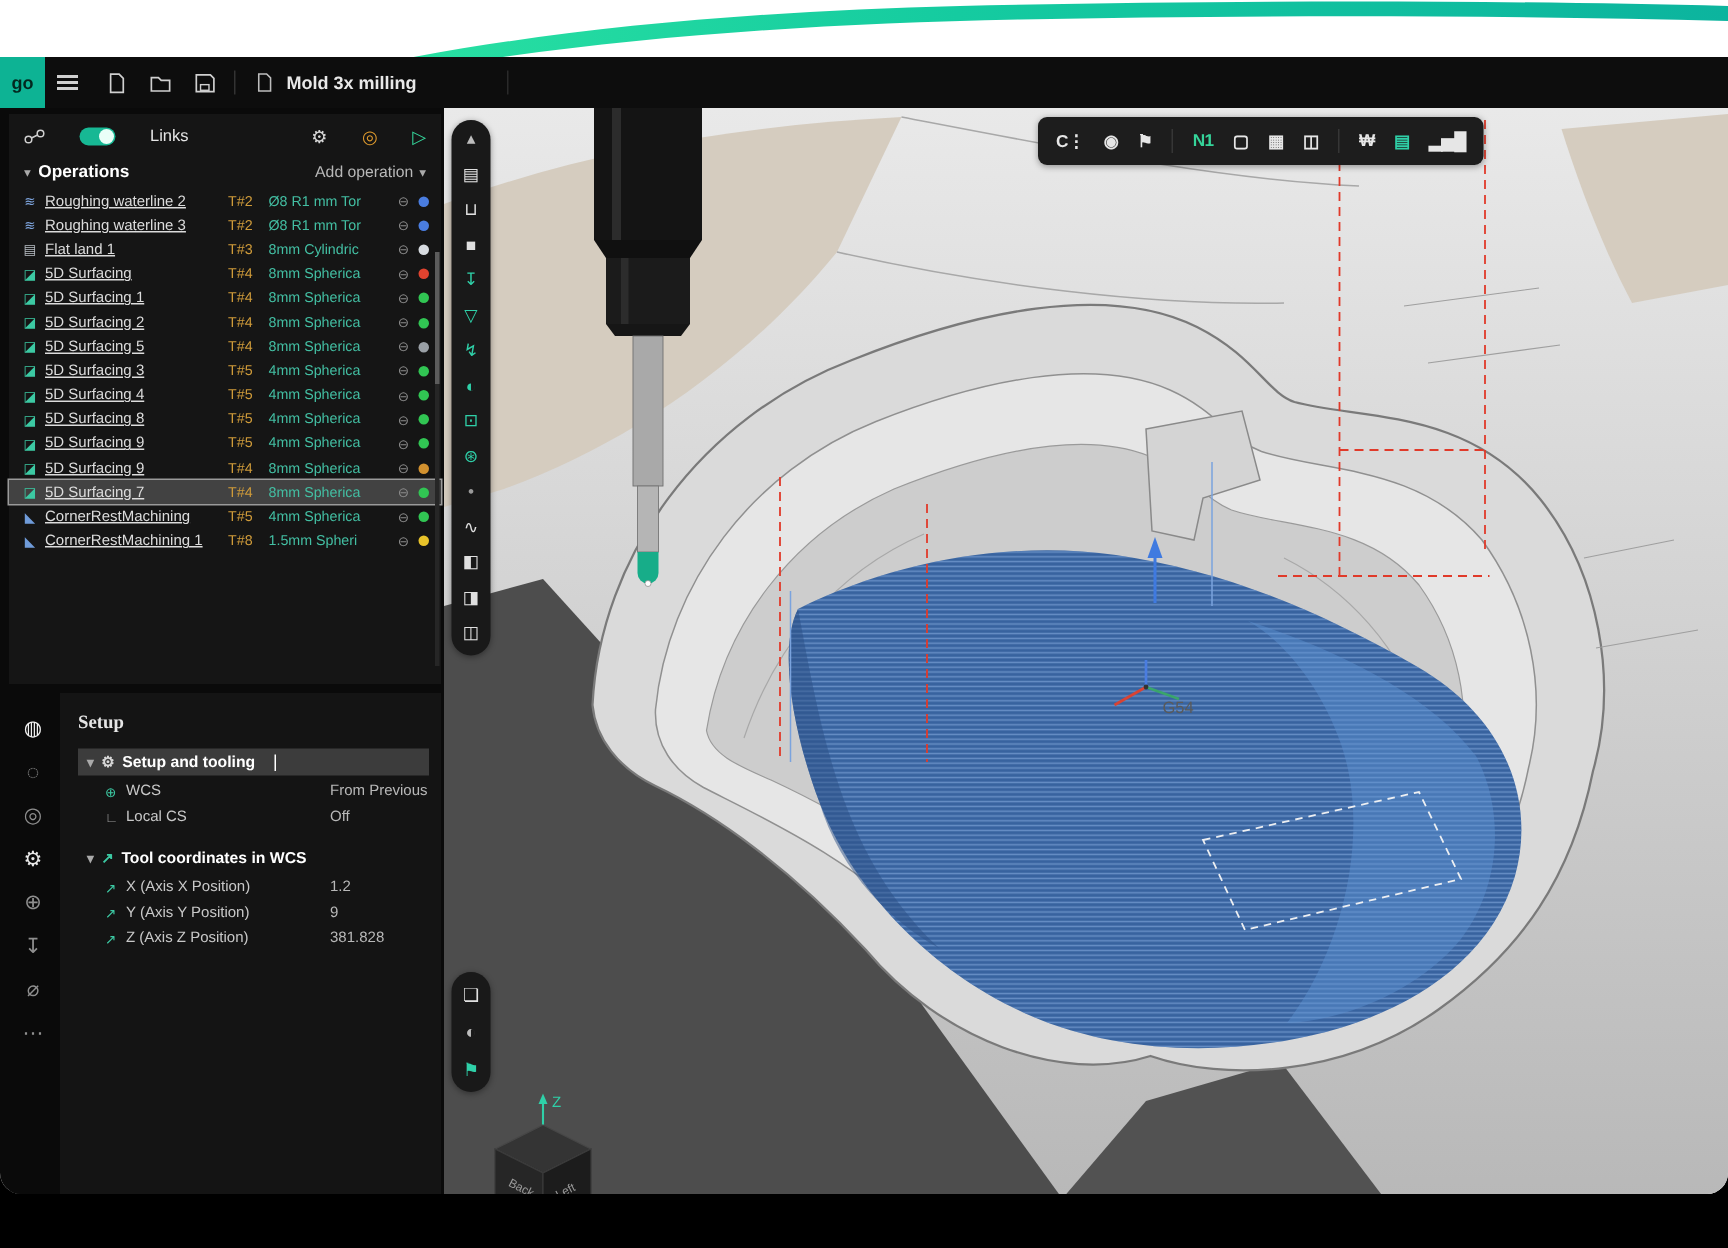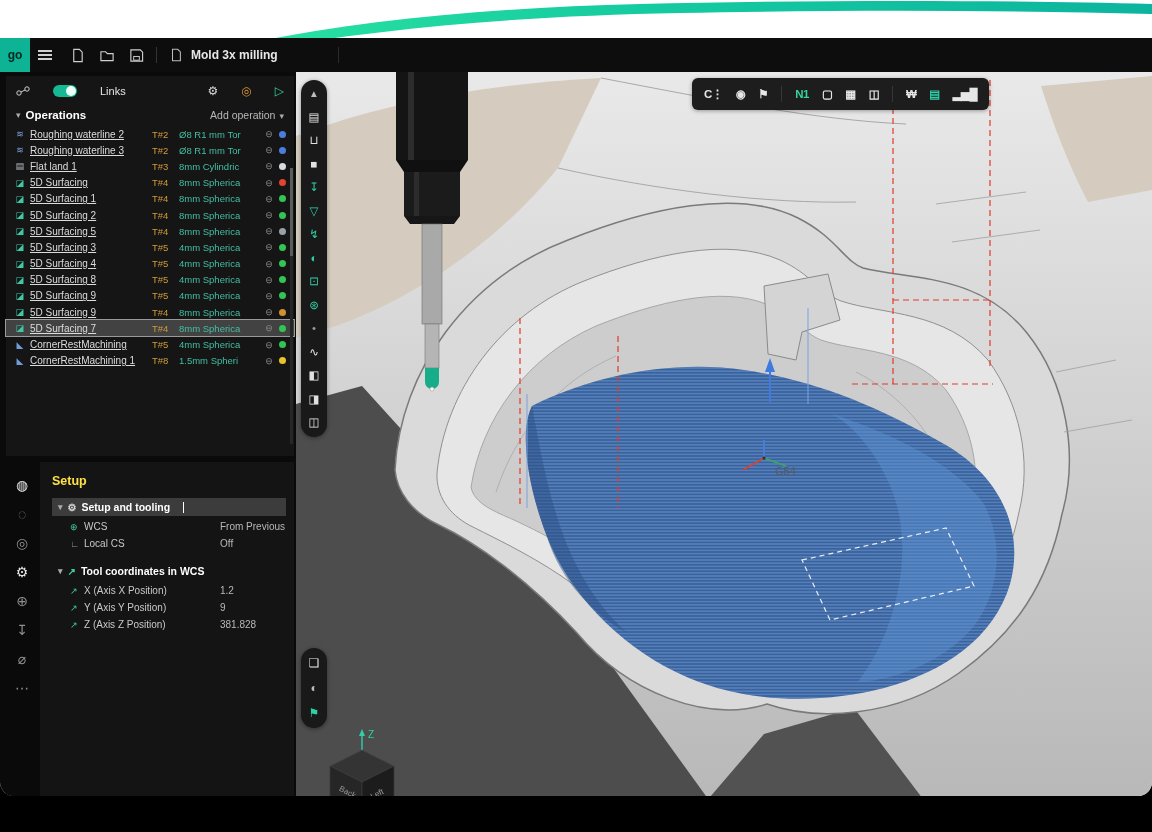--- a/index.html
+++ b/index.html
@@ -49,21 +49,21 @@
   .ops-row .dot{width:7px;height:7px;border-radius:50%;flex:none;}
   .ops-row.selected{background:#424242;outline:1px solid #9a9a9a;}
   .sb{position:absolute;right:1px;top:92px;width:3px;height:276px;background:#262626;}
   .sb .thumb{width:3px;height:88px;background:#5c5c5c;cursor:pointer;}
   
   .rail{position:absolute;left:6px;top:462px;width:32px;height:364px;z-index:5;display:flex;flex-direction:column;
         align-items:center;padding-top:16px;gap:15px;background:#0a0a0a;}
   .rail span{font-size:14px;cursor:pointer;line-height:1;}
   
   .setup-panel{position:absolute;left:40px;top:462px;width:254px;height:364px;background:#141414;z-index:5;color:#ccc;}
-  .setup-title{color:#fde047;font-size:12.5px;font-weight:bold;padding:12px 12px 10px 12px;}
+  .setup-title{color:#e5e5e5;font-size:12.5px;font-weight:bold;padding:12px 12px 10px 12px;font-family:Liberation Serif, serif;}
   .g-hdr{display:flex;align-items:center;gap:5px;font-size:10.5px;font-weight:bold;color:#fff;padding:3px 6px;margin:0 8px 2px 12px;}
   .g-hdr.hl{background:#3c3c3c;}
   .g-hdr .cap{color:#aaa;font-size:9px;}
   .g-hdr .gi{font-size:10px;}
   .caret-line{width:1px;height:11px;background:#fff;margin-left:8px;}
   .srow{display:flex;align-items:center;height:17px;padding-left:30px;font-size:10px;}
   .srow .si{width:14px;font-size:9px;}
   .srow .slabel{width:136px;color:#c8c8c8;white-space:nowrap;overflow:hidden;}
   .srow .sval{color:#b8b8b8;}
   .g2{margin-top:10px;}

